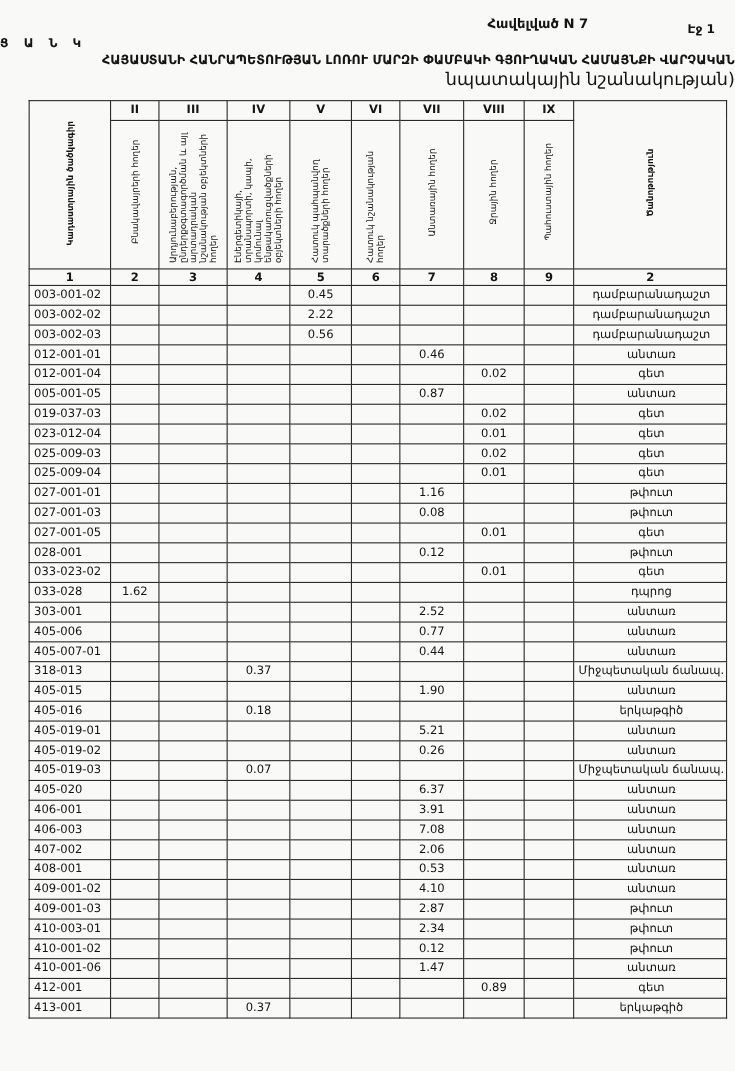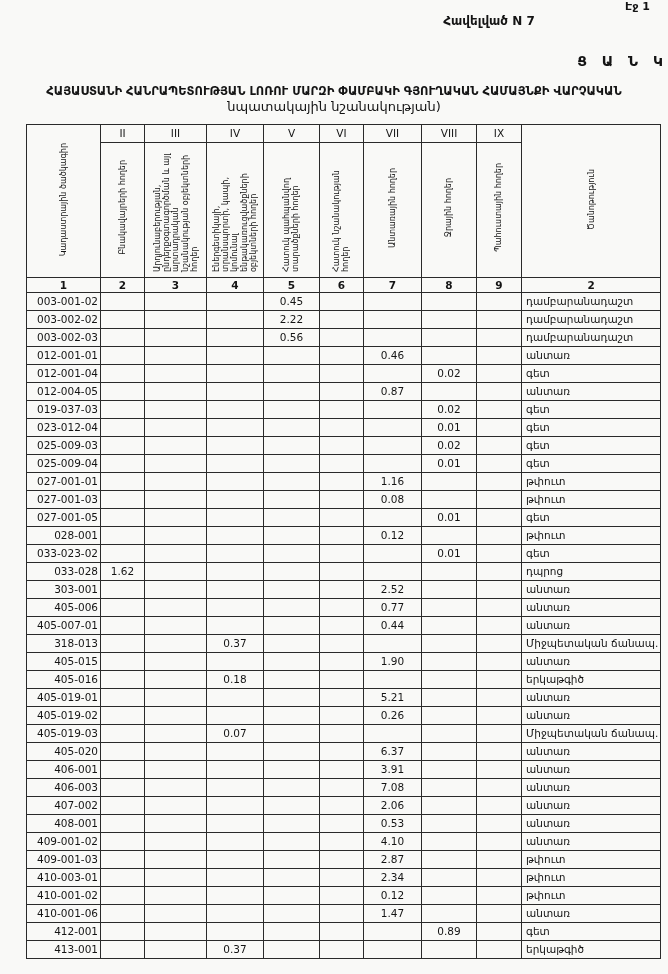--- a/index.html
+++ b/index.html
@@ -5,57 +5,57 @@
   html,body{margin:0;padding:0;}
   body{
     width:668px;height:974px;
     background:#f9f9f7;
     font-family:"DejaVu Sans", sans-serif;
     color:#141414;
     position:relative;
     overflow:hidden;
   }
   .page-label{
-    position:absolute;top:0;right:18px;
+    position:absolute;top:20px;right:18px;
     font-size:11px;font-weight:bold;
   }
   .appendix{
     margin:14px 14px 0 auto;
     width:330px;
     text-align:center;
     font-size:12px;font-weight:bold;
     line-height:1.25;
   }
   .list-title{
+    text-align:left;
+    font-size:11px;font-weight:bold;
+    letter-spacing:5px;
+    margin-top:4px;
+  }
+  .subtitle{
     text-align:right;
-    font-size:14px;font-weight:bold;
-    letter-spacing:5px;
-    margin-top:24px;
-  }
-  .subtitle{
-    text-align:center;
     font-size:11.5px;font-weight:bold;
     line-height:1.3;
-    margin-top:15px;
-  }
-  .subtitle .line3{font-weight:normal;font-size:13px;}
+    margin-top:1px;
+  }
+  .subtitle .line3{font-weight:normal;font-size:16px;}
   table{
     border-collapse:collapse;
     margin:8px 0 0 26px;
     table-layout:fixed;
   }
   td,th{
     border:1px solid #2a2a2a;
     padding:0 2px;
     overflow:hidden;
     white-space:nowrap;
   }
   .roman-row td{
     height:17px;text-align:center;
-    font-size:10.5px;font-weight:normal;
+    font-size:10.5px;font-weight:bold;
   }
   .header-row td{
     vertical-align:middle;text-align:center;
     height:134px;
   }
   .vtext{
     writing-mode:vertical-rl;
     transform:rotate(180deg);
     display:inline-block;
     font-size:8px;
@@ -63,23 +63,23 @@
     max-height:128px;
     white-space:normal;
     text-align:left;
   }
   .vtext.tall{max-height:146px;}
   .numbers-row td{
     height:14px;text-align:center;
     font-size:10.5px;font-weight:bold;
   }
   tbody.data tr td{height:17px;font-size:10.5px;}
-  td.code{text-align:right;padding-left:4px;}
+  td.code{text-align:left;padding-left:4px;}
   td.val{text-align:center;}
-  td.note{text-align:left;padding-left:4px;font-size:10px;margin-top:36px;}
+  td.note{text-align:center;padding-left:4px;font-size:10px;margin-top:36px;}
 </style>
 </head>
 <body>
 
 <div class="page-label">Էջ 1</div>
 
 <div class="appendix">
   <div>Հավելված N 7</div>
 </div>
 
@@ -194,21 +194,21 @@
         <td class="val"></td>
         <td class="val"></td>
         <td class="val"></td>
         <td class="val"></td>
         <td class="val"></td>
         <td class="val">0.02</td>
         <td class="val"></td>
         <td class="note">գետ</td>
       </tr>
       <tr>
-        <td class="code">012-004-05</td>
+        <td class="code">005-001-05</td>
         <td class="val"></td>
         <td class="val"></td>
         <td class="val"></td>
         <td class="val"></td>
         <td class="val"></td>
         <td class="val">0.87</td>
         <td class="val"></td>
         <td class="val"></td>
         <td class="note">անտառ</td>
       </tr>

